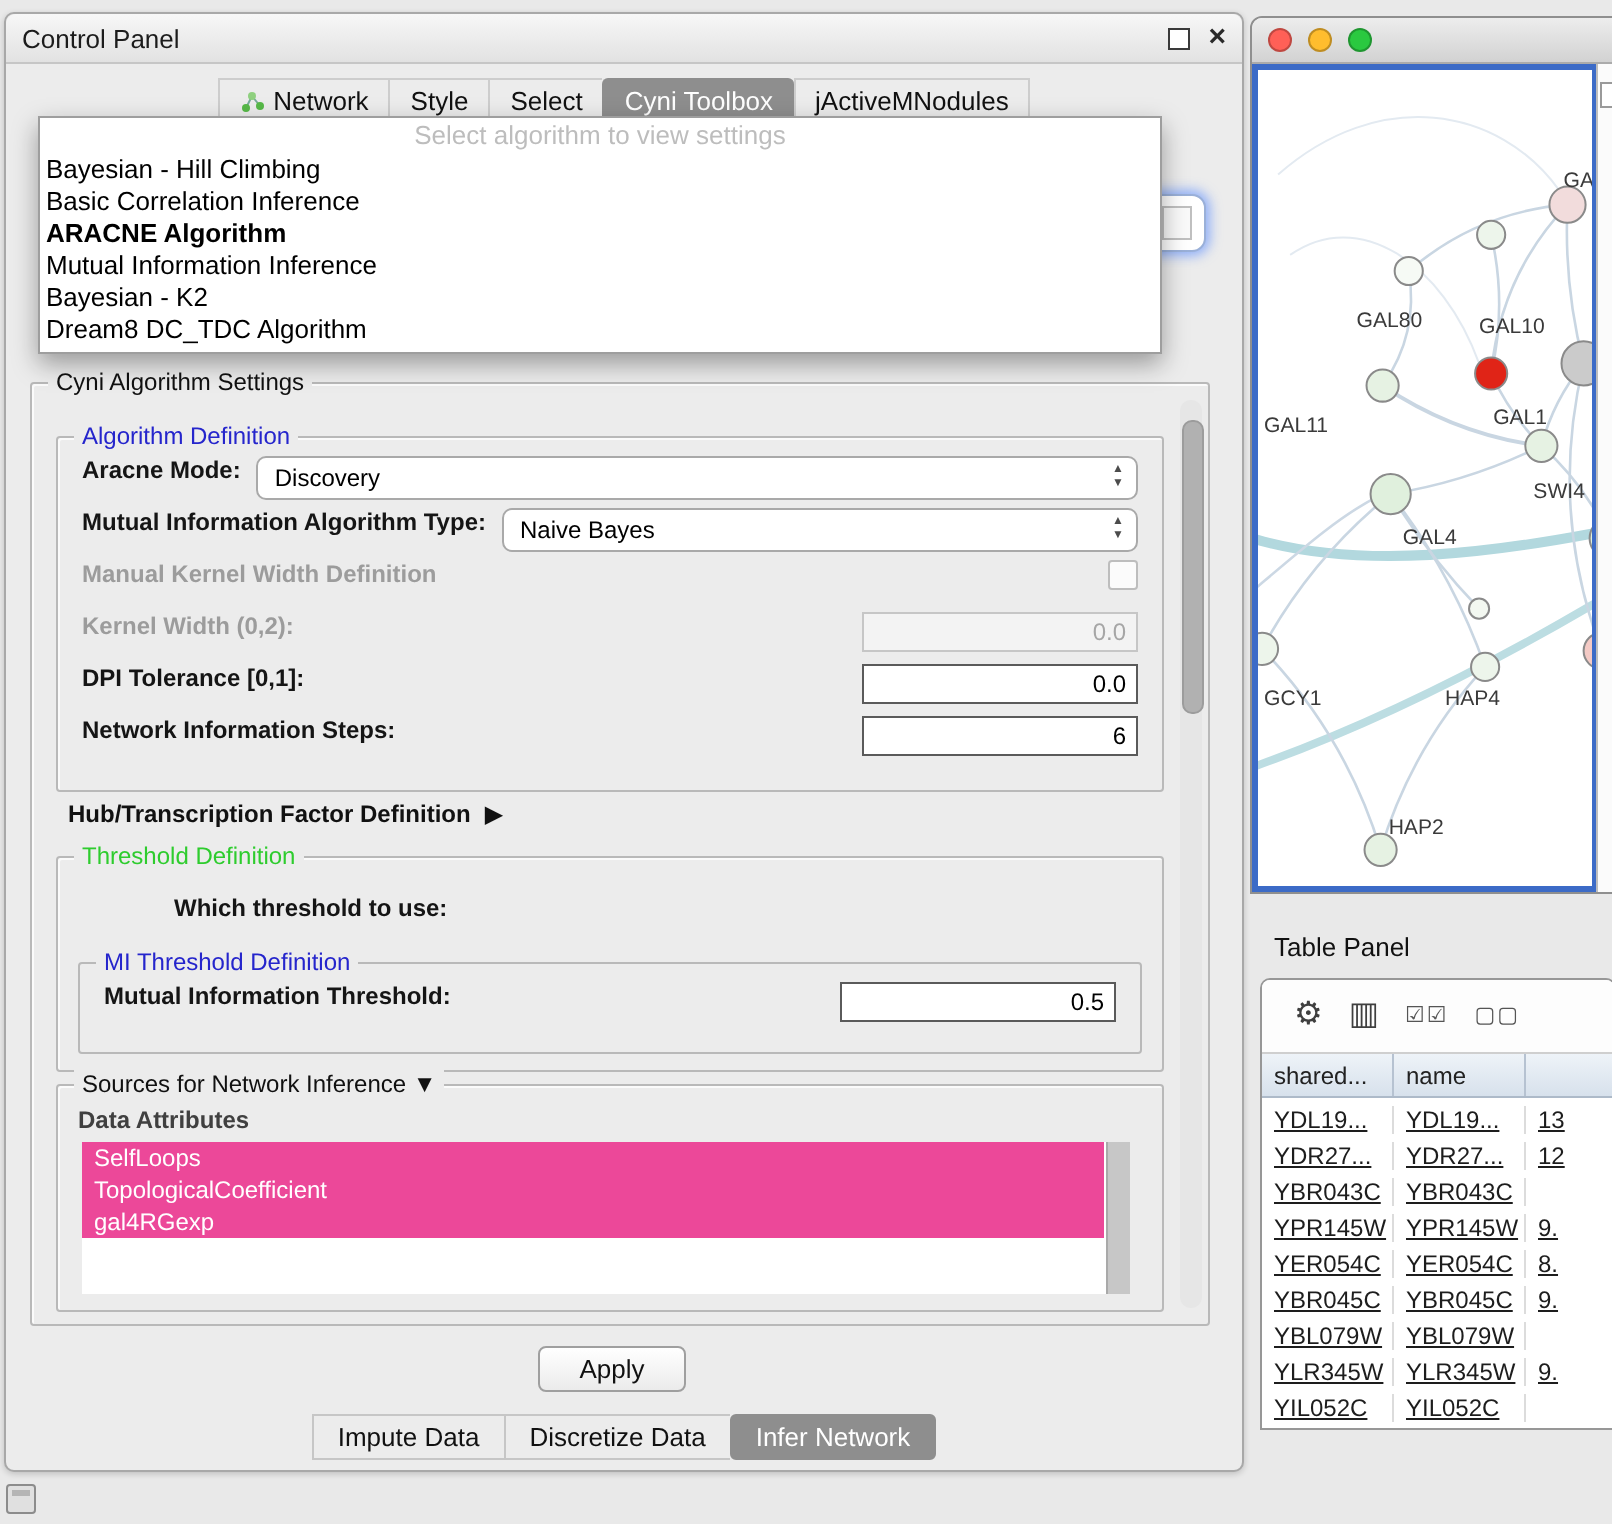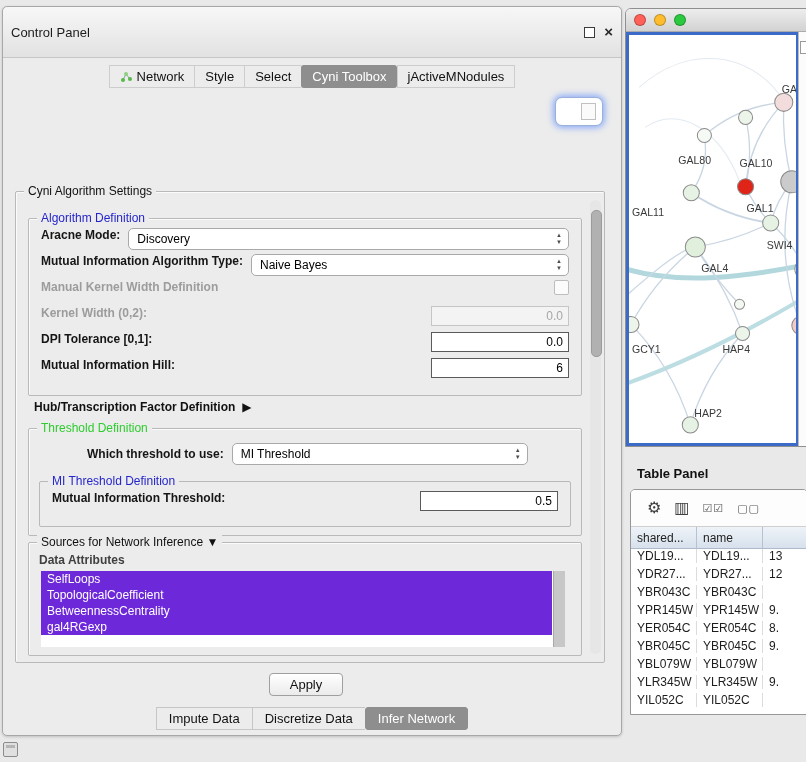--- a/index.html
+++ b/index.html
@@ -1,21 +1,21 @@
 <!DOCTYPE html>
 <html><head>
 <meta charset="utf-8">
 <style>
   html,body{margin:0;padding:0;}
   body{width:806px;height:762px;background:#e9e9e9;font-family:"Liberation Sans","DejaVu Sans",sans-serif;overflow:hidden;}
   #app{position:relative;width:806px;height:762px;overflow:hidden;}
 
   
   #control-panel{position:absolute;left:2px;top:6px;width:618px;height:728px;background:#ececec;border:1px solid #a8a8a8;border-radius:5px;box-shadow:0 1px 3px rgba(0,0,0,.18);}
-  .cp-titlebar{height:24px;display:flex;align-items:center;justify-content:space-between;padding:13px 8px;background:linear-gradient(#f7f7f7,#e2e2e2);border-bottom:1px solid #c6c6c6;border-radius:5px 5px 0 0;font-size:13px;color:#1c1c1c;}
+  .cp-titlebar{height:24px;display:flex;align-items:center;justify-content:space-between;padding:0 8px;background:linear-gradient(#f7f7f7,#e2e2e2);border-bottom:1px solid #c6c6c6;border-radius:5px 5px 0 0;font-size:13px;color:#1c1c1c;}
   .cp-win-icons{display:flex;align-items:center;gap:9px;}
   .min-ic{width:9px;height:9px;border:1.5px solid #3a3a3a;background:#fff;}
   .close-ic{font-size:15px;font-weight:bold;color:#2a2a2a;line-height:12px;}
   .cp-tab-row{display:flex;justify-content:center;align-items:center;margin-top:7px;font-size:13px;}
   .cp-tab{display:flex;align-items:center;gap:5px;padding:3px 10px;border:1px solid #cdcdcd;border-right:none;color:#111;background:transparent;}
   .cp-tab:last-child{border-right:1px solid #cdcdcd;}
   .cp-tab.active{background:#8e8e8e;color:#fff;border-radius:3px;border-color:#8e8e8e;}
   .net-ic{display:inline-flex;}
 
   
@@ -56,50 +56,50 @@
 
   #threshold-group{left:12px;top:236px;width:552px;height:106px;}
   .thr-row{display:flex;align-items:center;height:26px;margin-top:12px;padding-left:58px;font-size:12px;}
   .combo.thr{width:296px;margin-left:8px;}
   #mi-group{position:absolute;left:10px;top:52px;width:530px;height:44px;border:1px solid #b9b9b9;border-radius:2px;}
   #mi-group .frow{height:26px;margin-top:9px;}
 
   #sources-group{left:12px;top:350px;width:552px;height:112px;border:1px solid #b9b9b9;}
   #attr-label{position:absolute;left:10px;top:10px;font-size:12px;font-weight:bold;color:#404040;}
   #attr-list{position:absolute;left:12px;right:16px;top:28px;height:76px;background:#fff;overflow:hidden;}
-  .attr-item{height:16px;line-height:16px;background:#6d28d9;color:#fff;font-size:12px;padding-left:6px;width:calc(100% - 13px);box-sizing:border-box;white-space:nowrap;}
+  .attr-item{height:16px;line-height:16px;background:#ec4899;color:#fff;font-size:12px;padding-left:6px;width:calc(100% - 13px);box-sizing:border-box;white-space:nowrap;}
   #attr-scroll{position:absolute;right:0;top:0;bottom:0;width:11px;background:#c7c7c7;border-left:1px solid #a9a9a9;}
 
   .apply-btn{position:absolute;left:266px;top:666px;width:74px;height:23px;background:linear-gradient(#ffffff,#ebebeb);border:1px solid #9f9f9f;border-radius:4px;font-size:13px;color:#111;font-family:"Liberation Sans",sans-serif;}
   .cp-bottom-tabs{position:absolute;left:0;right:0;bottom:5px;display:flex;justify-content:center;font-size:13px;}
   .cp-btab{padding:3px 12px;border:1px solid #c6c6c6;border-right:none;color:#111;}
   .cp-btab:last-child{border-right:1px solid #c6c6c6;}
   .cp-btab.active{background:#8e8e8e;color:#fff;border-radius:3px;border-color:#8e8e8e;}
 
   
   #net-window{position:absolute;left:625px;top:8px;width:186px;height:437px;background:#fff;border:1px solid #8f8f8f;border-radius:6px 6px 0 0;overflow:hidden;}
   .net-titlebar{height:22px;background:linear-gradient(#ededed,#d2d2d2);border-bottom:1px solid #ababab;display:flex;align-items:center;gap:8px;padding-left:8px;}
   .light{width:12px;height:12px;border-radius:50%;border:1px solid rgba(0,0,0,.25);box-sizing:border-box;}
   .net-canvas{position:absolute;left:0;top:23px;right:13px;bottom:0;border:3px solid #3c6bc7;background:#fff;box-sizing:border-box;overflow:hidden;}
   .net-scrollstrip{position:absolute;right:0;top:23px;width:13px;bottom:0;background:#fbfbfb;border-left:1px solid #bdbdbd;}
   .net-scroll-box{position:absolute;top:9px;left:1px;width:9px;height:11px;border:1px solid #9a9a9a;background:#fff;}
 
   
-  #table-panel-label{position:absolute;left:637px;top:466px;font-size:13px;color:#111;font-weight:bold;}
+  #table-panel-label{position:absolute;left:637px;top:466px;font-size:13px;color:#111;}
   #table-window{position:absolute;left:630px;top:489px;width:176px;height:224px;background:#fff;border:1px solid #979797;border-radius:5px 5px 0 0;overflow:hidden;}
   .tbl-toolbar{height:36px;display:flex;align-items:center;gap:13px;padding-left:16px;border-bottom:1px solid #cfcfcf;background:#fdfdfd;}
   .tb-ic{color:#3f3f3f;font-size:16px;line-height:16px;}
   .tb-ic.pair{font-size:11px;letter-spacing:1px;color:#555;}
   .tbl-head{display:flex;height:21px;background:linear-gradient(#eef3f8,#d7e1ec);border-bottom:1px solid #adbac9;font-size:12px;color:#222;}
   .tbl-head .cell{display:flex;align-items:center;}
   .cell{border-right:1px solid #dcdcdc;padding-left:6px;box-sizing:border-box;white-space:nowrap;overflow:hidden;}
   .tbl-head .cell{border-right:1px solid #b6c2d1;}
   .cell.fixed{width:66px;flex:none;}
   .cell.grow{flex:1;}
-  .tbl-row{display:flex;height:18px;font-size:12px;color:#1d1d1d;align-items:flex-start;}
+  .tbl-row{display:flex;height:18px;font-size:12px;color:#1d1d1d;align-items:flex-end;text-decoration:underline;}
 
   #mini-panel-icon{position:absolute;left:3px;top:742px;width:13px;height:13px;border:1px solid #8c8c8c;background:#e0e0e0;border-radius:2px;}
   #mini-panel-icon:before{content:"";position:absolute;left:2px;top:2px;right:2px;height:3px;background:#b5b5b5;}
 </style>
 </head>
 <body>
 
 <div id="app">
 
   <div id="control-panel">
@@ -135,20 +135,29 @@
         </div>
         <div class="cp-tab">
           <span>jActiveMNodules</span>
         </div>
       </div>
 
     <div id="combo-fragment">
       <span class="frag-box"></span>
     </div>
 
+    <div id="algo-popup">
+      <div class="popup-placeholder">Select algorithm to view settings</div>
+    <div class="popup-item">Bayesian - Hill Climbing</div>
+        <div class="popup-item">Basic Correlation Inference</div>
+        <div class="popup-item selected">ARACNE Algorithm</div>
+        <div class="popup-item">Mutual Information Inference</div>
+        <div class="popup-item">Bayesian - K2</div>
+        <div class="popup-item">Dream8 DC_TDC Algorithm</div>
+      </div>
 
     <div class="group" id="settings-group">
       <span class="group-title">Cyni Algorithm Settings</span>
       <div class="v-scroll">
         <div class="v-thumb"></div>
       </div>
 
       <div class="group" id="algodef-group">
         <span class="group-title title-blue">Algorithm Definition</span>
         <div class="form">
@@ -181,64 +190,56 @@
             <span class="flabel disabled">Kernel Width (0,2):</span>
             <span class="spacer"></span>
             <input class="field disabled" readonly="" value="0.0" style="">
           </div>
           <div class="frow">
             <span class="flabel">DPI Tolerance [0,1]:</span>
             <span class="spacer"></span>
             <input class="field" readonly="" value="0.0" style="">
           </div>
           <div class="frow">
-            <span class="flabel">Mutual Information Hill:</span>
+            <span class="flabel">Network Information Steps:</span>
             <span class="spacer"></span>
             <input class="field" readonly="" value="6" style="">
           </div>
         </div>
       </div>
 
       <div id="hub-row">
         <span>Hub/Transcription Factor Definition</span>
         <span class="tri-right">▶</span>
       </div>
 
       <div class="group" id="threshold-group">
         <span class="group-title title-green">Threshold Definition</span>
         <div class="thr-row">
           <span class="flabel">Which threshold to use:</span>
-          <div class="combo thr">
-            <span>MI Threshold</span>
-            <span class="arrows">
-                <span>▲</span>
-                <span>▼</span>
-              </span>
-          </div>
         </div>
         <div id="mi-group">
           <span class="group-title title-blue">MI Threshold Definition</span>
           <div class="frow">
             <span class="flabel">Mutual Information Threshold:</span>
             <span class="spacer"></span>
             <input class="field" readonly="" value="0.5" style="">
           </div>
         </div>
       </div>
 
       <div class="group" id="sources-group">
         <span class="group-title">
           <span>Sources for Network Inference</span>
           <span> ▼</span>
         </span>
         <div id="attr-label">Data Attributes</div>
         <div id="attr-list">
           <div class="attr-item">SelfLoops</div>
             <div class="attr-item">TopologicalCoefficient</div>
-            <div class="attr-item">BetweennessCentrality</div>
             <div class="attr-item">gal4RGexp</div>
             <div id="attr-scroll"></div>
         </div>
       </div>
     </div>
 
     <button class="apply-btn">Apply</button>
 
     <div class="cp-bottom-tabs">
         <div class="cp-btab">Impute Data</div>

